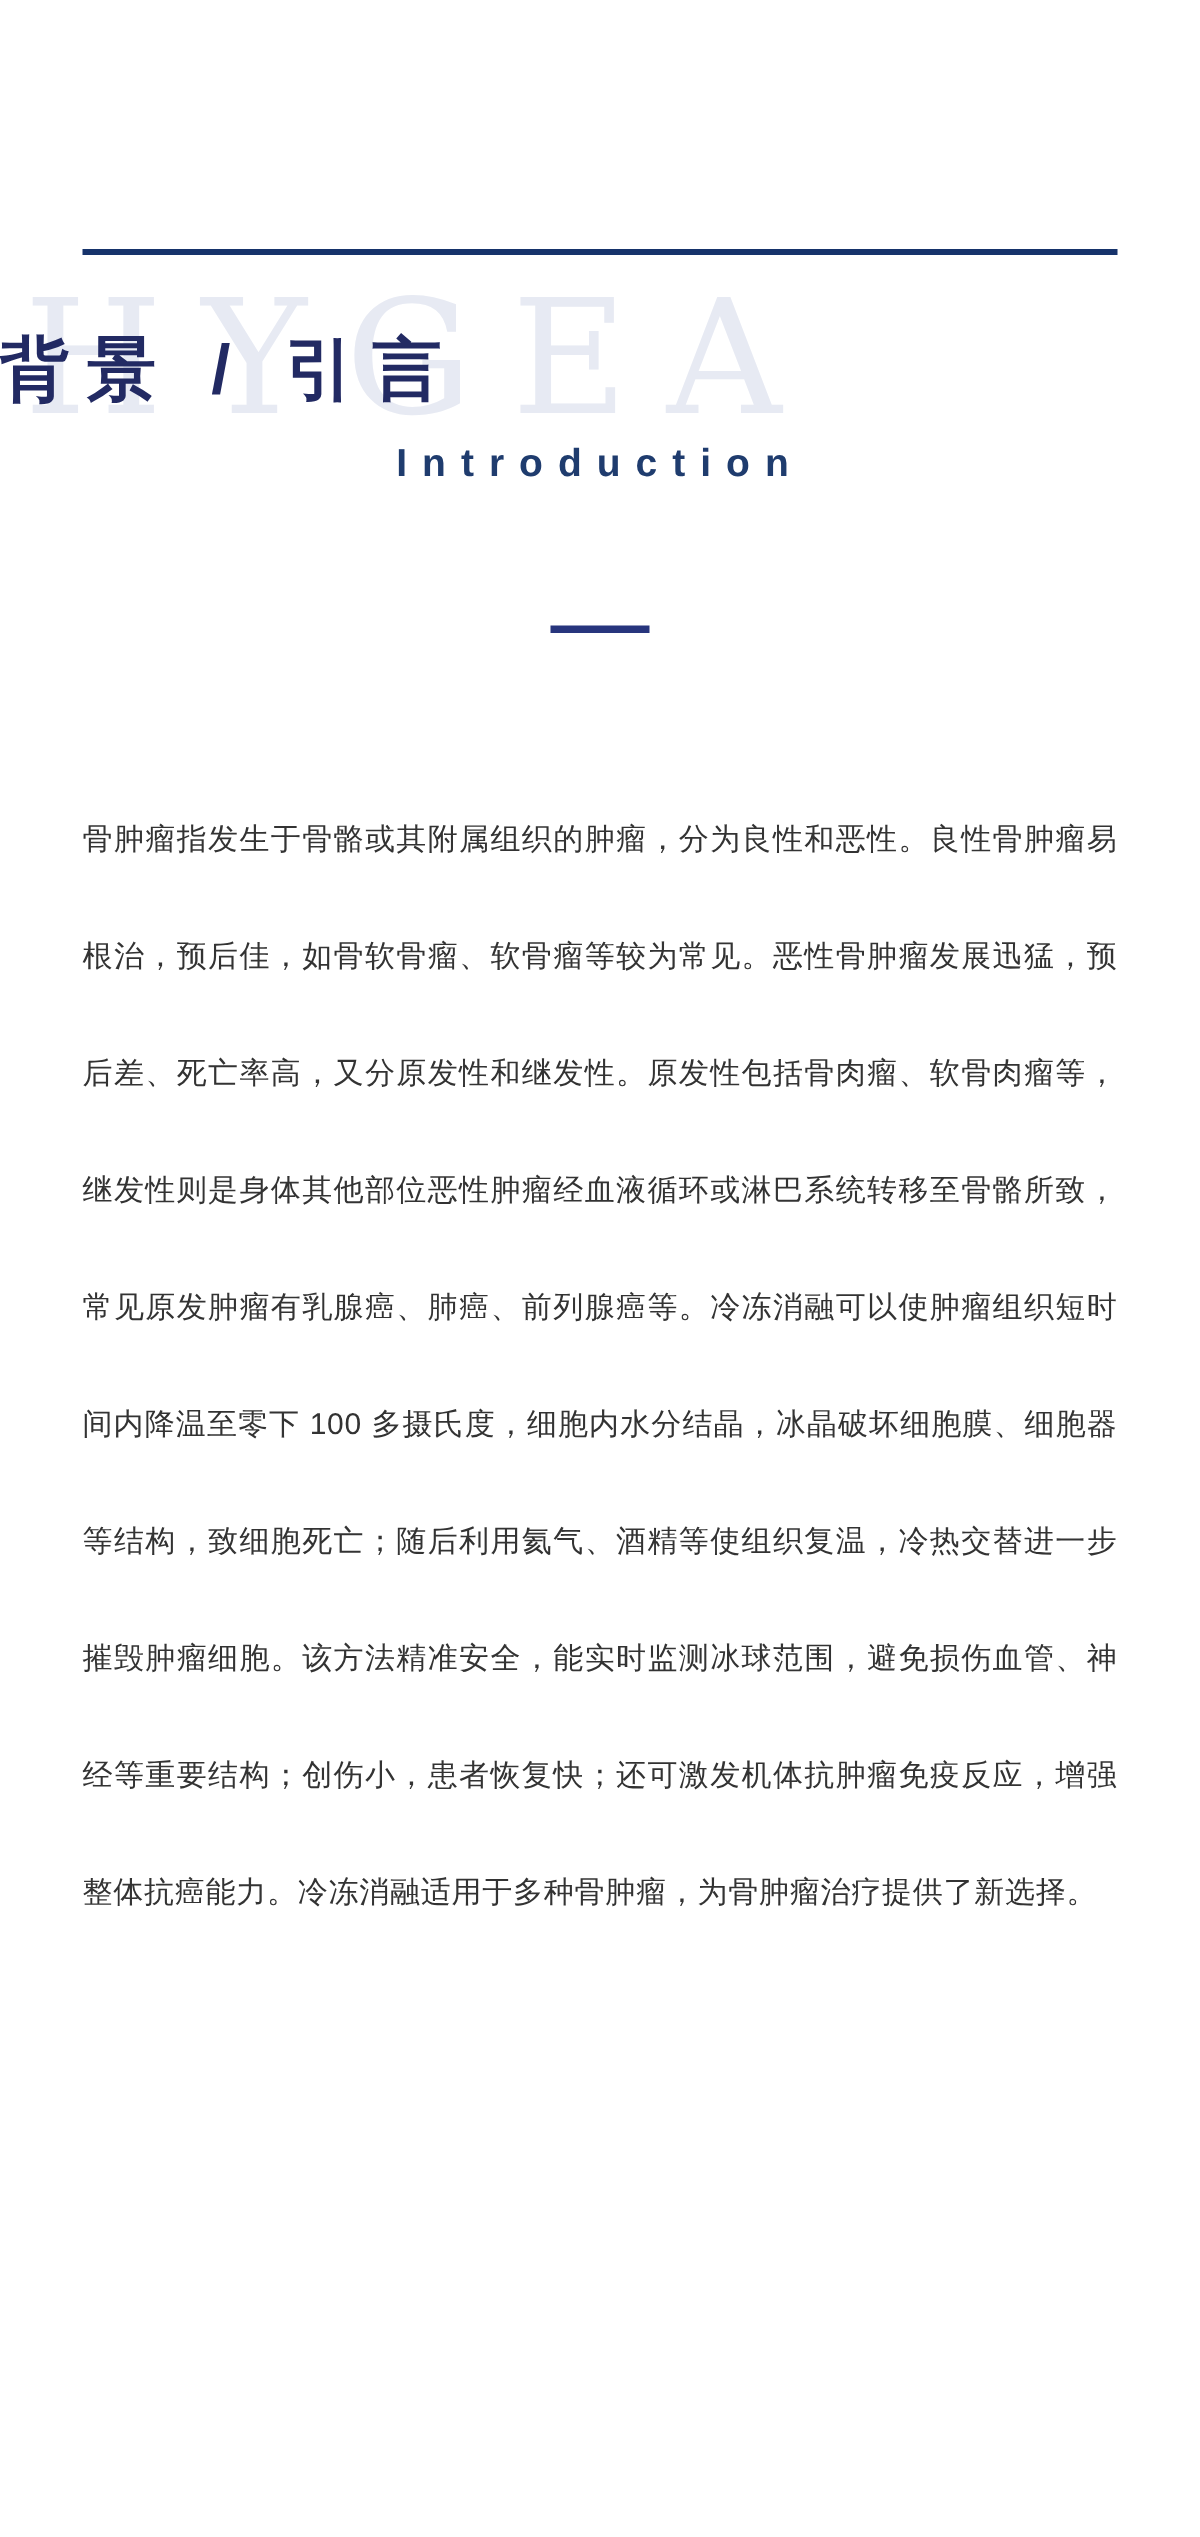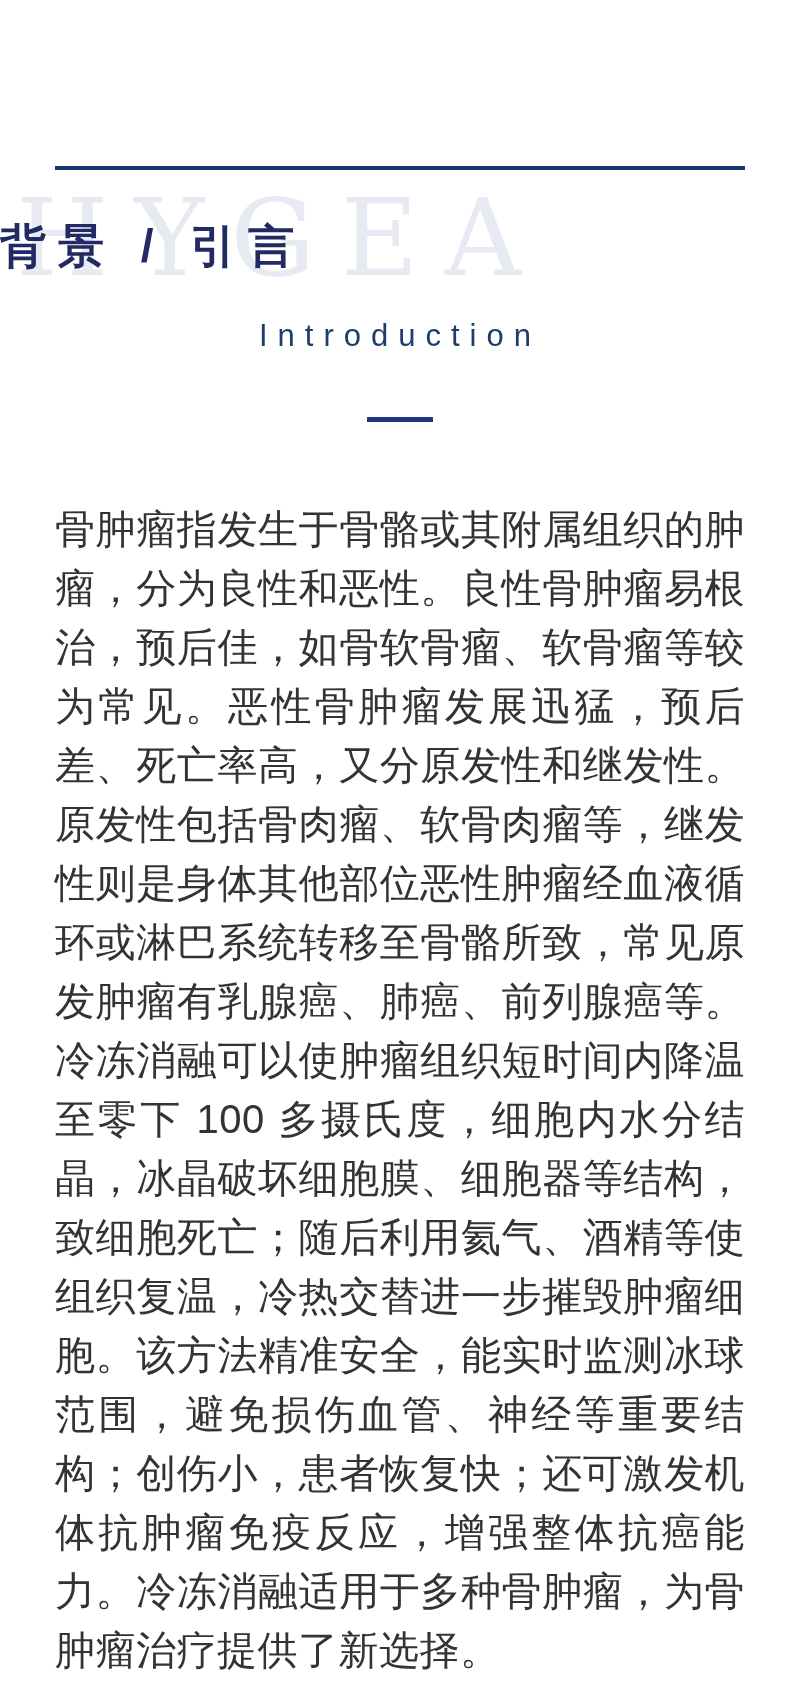--- a/index.html
+++ b/index.html
@@ -43,44 +43,43 @@
     font-weight: 700;
     letter-spacing: 12px;
     color: var(--title-color, #222a63);
     white-space: nowrap;
   }
   .section-subtitle {
     position: absolute;
     left: 0; right: 0;
     top: 288px;
     text-align: center;
-    font-size: 31px;
+    font-size: 26px;
     line-height: 40px;
-    font-weight: 400;
+    font-weight: 700;
     letter-spacing: 10px;
     color: var(--subtitle-color, #1f3c6e);
     white-space: nowrap;
-    margin-top: 28px;
   }
   .accent-bar {
     position: absolute;
     top: 417px;
     left: 50%;
     margin-left: -33px;
     width: 66px;
     height: 5px;
     background: var(--bar-color, #27357d);
   }
   .body-text {
     position: absolute;
     left: 55px;
-    top: 500px;
+    top: 521px;
     width: 690px;
-    font-size: 40px;
-    line-height: 59px;
+    font-size: 20px;
+    line-height: 78px;
     color: var(--body-color, #333333);
     text-align: justify;
     text-justify: inter-character;
     letter-spacing: 0.5px;
   }
 </style>
 </head>
 <body>
 
 <div class="page">

